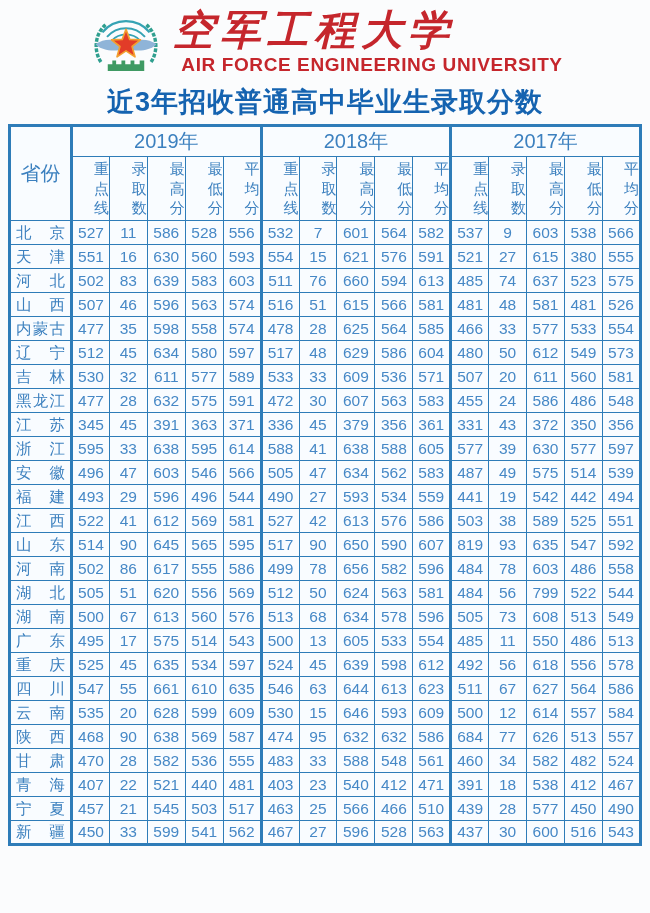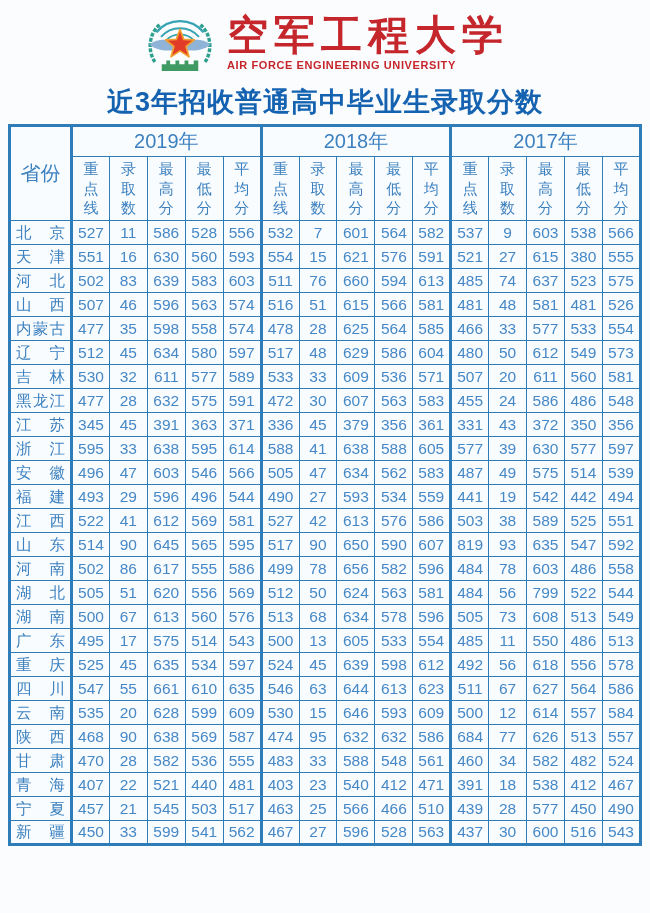--- a/index.html
+++ b/index.html
@@ -9,40 +9,40 @@
   *{margin:0;padding:0;box-sizing:border-box;}
   html,body{background:#ffffff;}
   .page{
     width:650px;height:913px;background:var(--page-bg);
     font-family:"Liberation Sans",sans-serif;position:relative;overflow:hidden;
   }
   .masthead{display:flex;justify-content:center;align-items:center;padding-top:5px;height:80px;}
   .logo-wrap{width:78px;height:76px;margin-right:8px;flex:0 0 auto;}
   .mast-text{display:flex;flex-direction:column;align-items:flex-start;}
   .uni-cn{
-    font-family:"DejaVu Serif",serif;font-weight:bold;
+    font-family:"DejaVu Serif",serif;font-weight:bold;font-style:italic;
     font-size:41px;line-height:1.05;color:var(--red);letter-spacing:6px;white-space:nowrap;
   }
-  .uni-en{font-size:11px;font-weight:bold;color:var(--red);letter-spacing:0.6px;margin-top:1px;}
+  .uni-en{font-size:19px;font-weight:bold;color:var(--red);letter-spacing:0.6px;margin-top:1px;margin-left:8px;}
   .doc-title{
     text-align:center;font-size:27px;font-weight:bold;color:var(--title-blue);
     letter-spacing:1px;margin:4px 0 4px;font-family:"Liberation Sans",sans-serif;
   }
   table.scores{
     border-collapse:collapse;margin:0 auto;width:634px;table-layout:fixed;
     border:3px solid var(--line);background:var(--cell-bg);
   }
   .scores th,.scores td{
     border:1px solid var(--line);text-align:center;vertical-align:middle;
     color:var(--cell-blue);background:var(--cell-bg);overflow:hidden;
   }
   .scores .grp-start{border-left:3px solid var(--line);}
   tr.years th{height:31px;font-size:20px;font-weight:400;color:var(--head-blue);}
   th.corner{font-size:17px;font-weight:400;color:var(--head-blue);}
-  tr.metrics th{height:64px;font-weight:400;font-size:15px;padding:1px 0;}
+  tr.metrics th{height:64px;font-weight:400;font-size:15px;padding:1px 0;text-align:right;}
   .vlabel{
     display:inline-block;width:1.08em;line-height:1.3;margin:0 auto;
     white-space:normal;word-break:break-all;color:var(--head-blue);
   }
   tbody.rows td{height:24px;font-size:15.5px;line-height:1;}
   td.prov{
     padding:0 5px;font-size:15.5px;color:var(--head-blue);
     text-align:justify;text-align-last:justify;-moz-text-align-last:justify;
   }
 </style>

